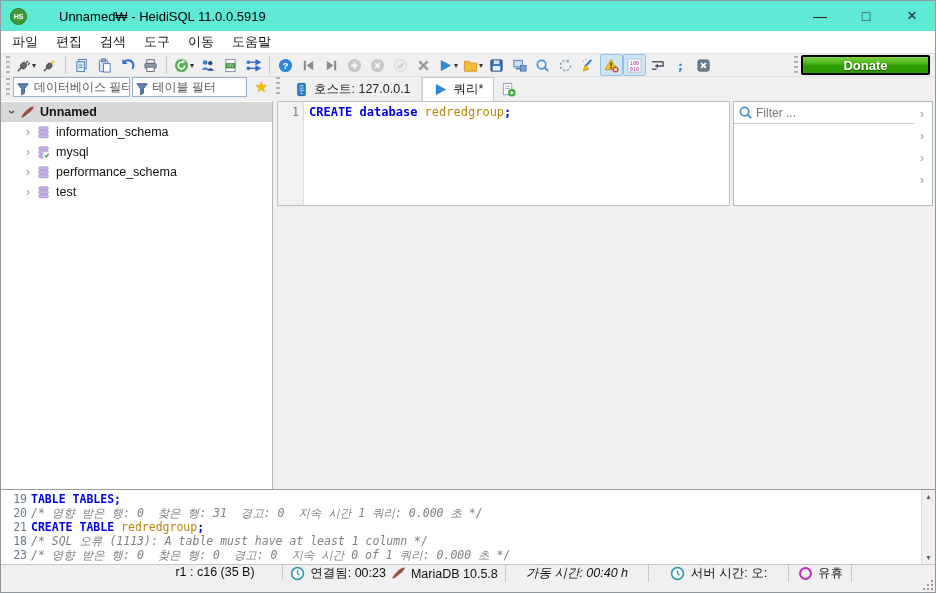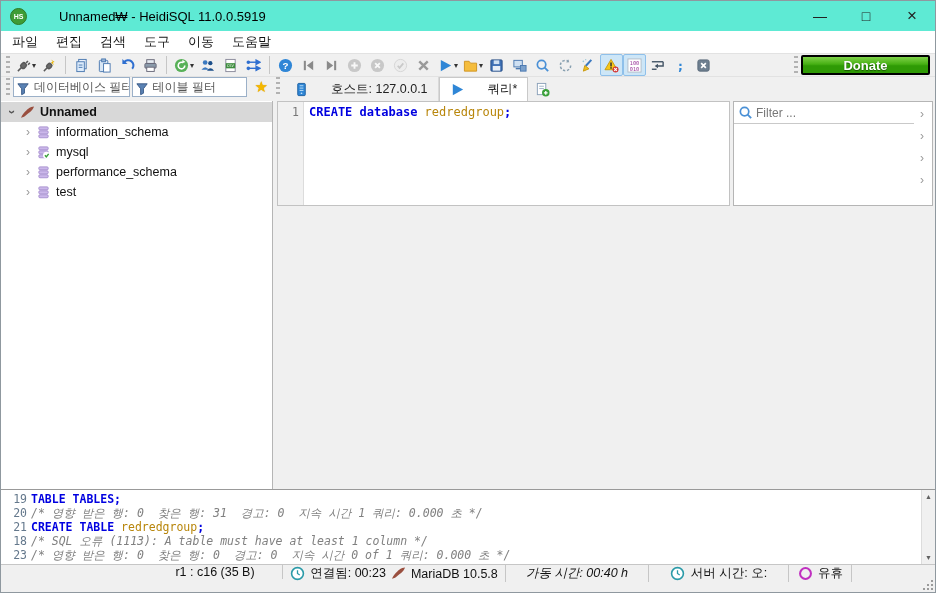--- a/index.html
+++ b/index.html
@@ -45,21 +45,21 @@
   .filtertab-row { height:24px; background:#f0f0f0; display:flex; align-items:flex-start; flex:none; }
   .filters { width:272px; display:flex; align-items:center; padding-left:2px; flex:none; }
   .f-input { position:relative; height:20px; background:#fff; border:1px solid #9bb0c8; margin-right:2px;
              display:flex; align-items:center; }
   .f-input .ic { position:absolute; left:2px; top:2px; }
   .f-input input { border:none; outline:none; width:100%; height:100%; padding-left:20px;
                    font-size:12px; color:#444; font-family:"Liberation Sans",sans-serif; background:transparent; }
   .f-input input::placeholder { color:#555; opacity:1; }
   .star { color:#f5b800; font-size:15px; width:24px; text-align:center; text-shadow:0 0 1px #c88f10; }
   .tabs { display:flex; height:24px; align-items:stretch; flex:1; }
-  .tab { display:flex; align-items:center; gap:22px; padding:0 10px; font-size:12.5px; color:#222;
+  .tab { display:flex; align-items:center; gap:5px; padding:0 10px; font-size:12.5px; color:#222;
          border-right:1px solid #d9d9d9; }
   .tab.active { background:#fff; border:1px solid #c9c9c9; border-bottom:none; }
   .newtab { display:flex; align-items:center; padding:0 6px; }
 
   
   .main { flex:1; display:flex; min-height:0; }
   .left-panel { width:272px; flex:none; background:#fff; border-right:1px solid #b5b5b5; overflow:hidden;
                 padding-top:1px; }
   .tree-row { height:20px; display:flex; align-items:center; padding-left:4px; font-size:12.5px; }
   .tree-row.selected { background:#d8d8d8; font-weight:bold; }

